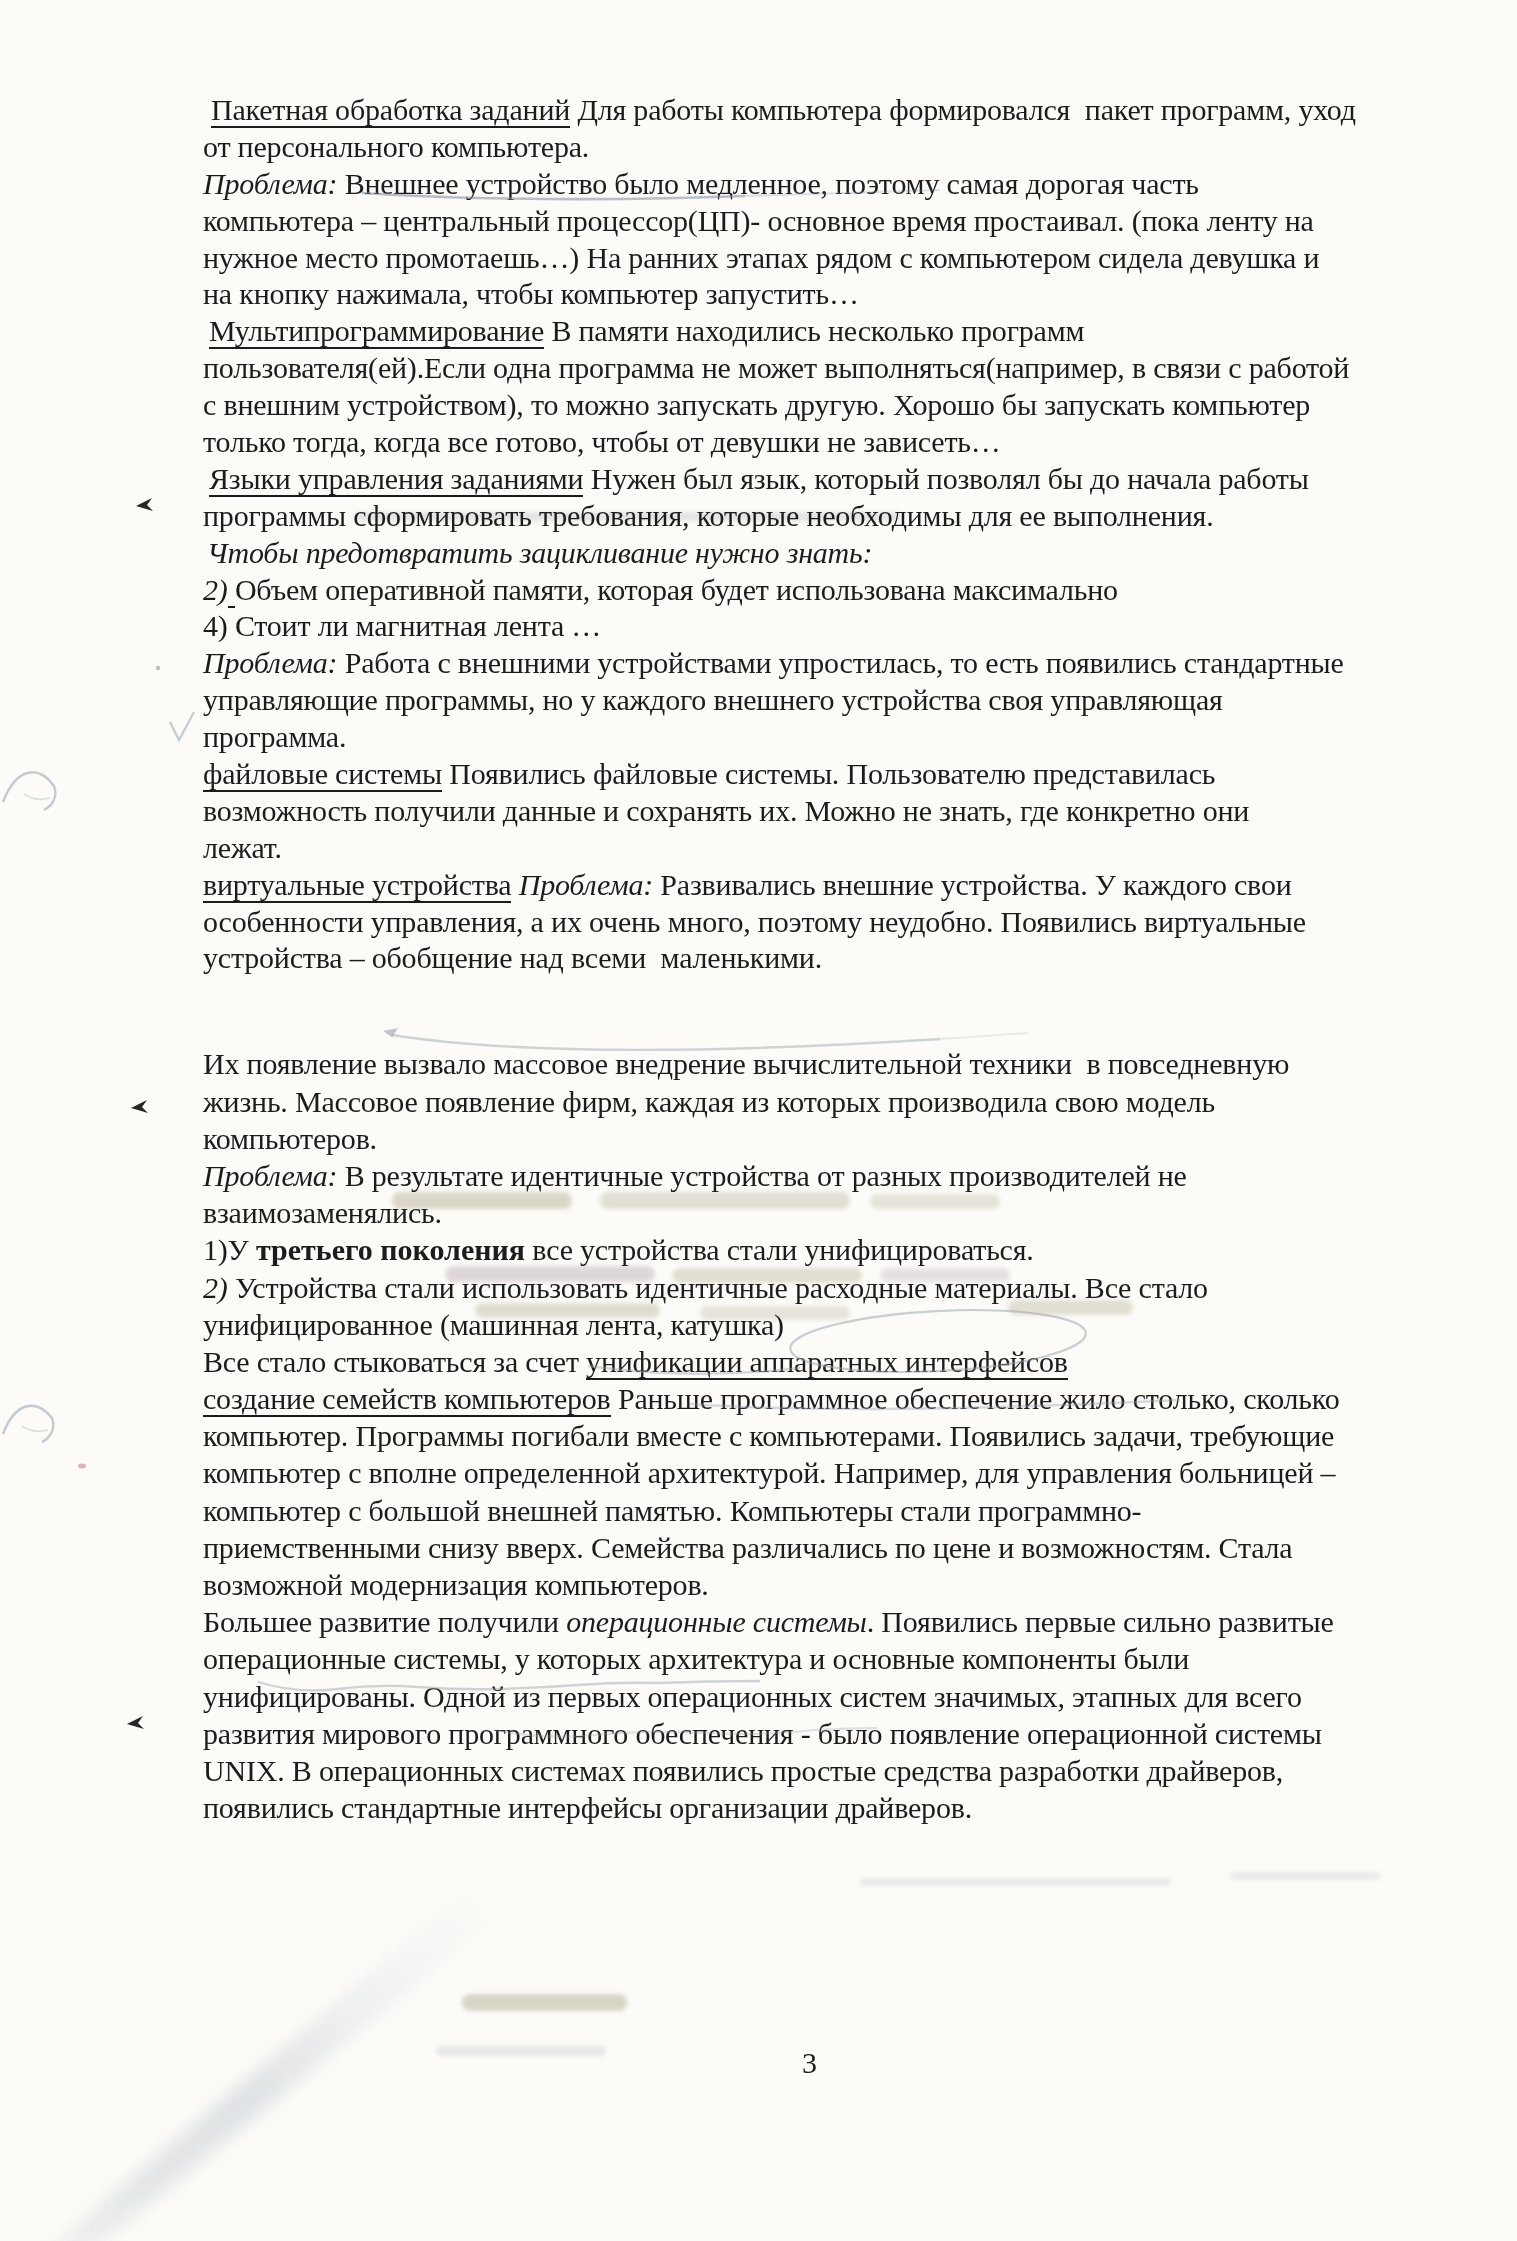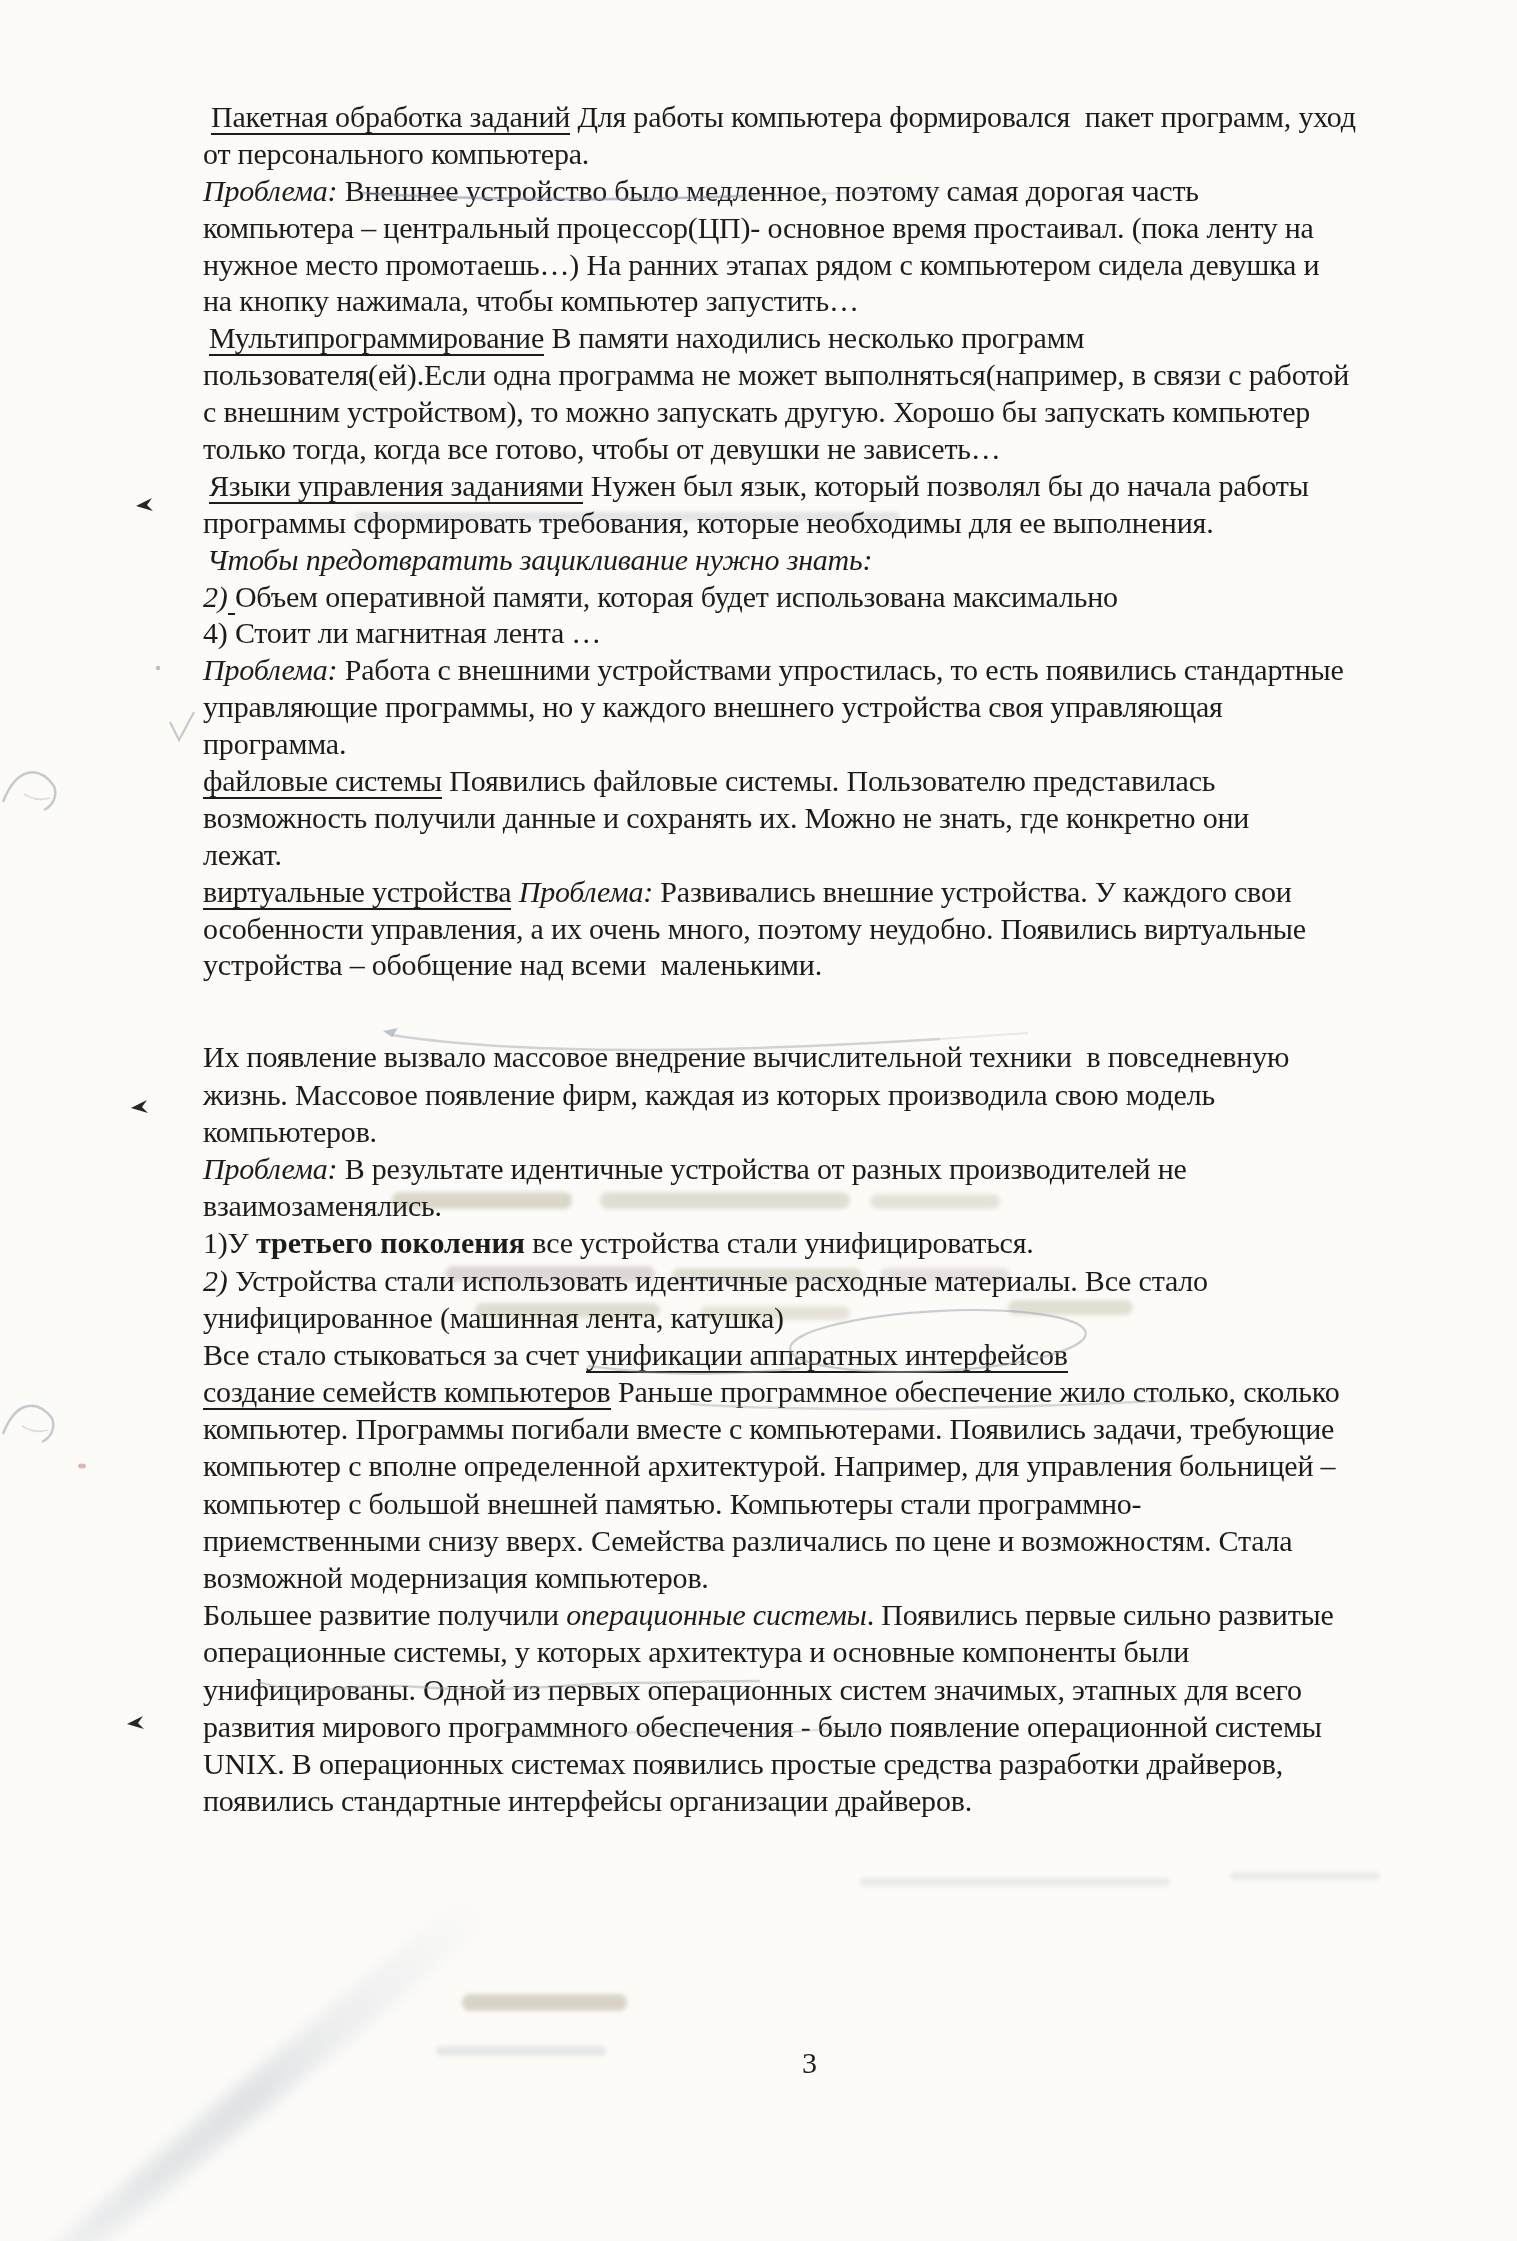--- a/index.html
+++ b/index.html
@@ -1,22 +1,22 @@
 <!DOCTYPE html>
 <html><head>
 <meta charset="utf-8">
 <style>
   html,body{margin:0;padding:0;background:#e8e8e8;}
   .page{position:relative;width:1517px;height:2241px;background:#fcfbf8;overflow:hidden;
         font-family:"Liberation Serif","DejaVu Serif",serif;color:#1c1c1c;}
-  .doc{position:absolute;left:203px;top:99px;width:1280px;font-size:30px;}
+  .doc{position:absolute;left:203px;top:92px;width:1280px;font-size:30px;}
   .block{display:block;}
   .b0 .line{line-height:36.9px;height:36.9px;}
   .b1 .line{line-height:37.2px;height:37.2px;}
-  .b1{margin-top:54px;}
+  .b1{margin-top:68px;}
   .line{white-space:pre;letter-spacing:-0.2px;}
   .line span{display:inline;}
   .u{border-bottom:2.6px solid #1c1c1c;}
   .i{font-style:italic;}
   .b{font-weight:bold;letter-spacing:0;}
   .footer{position:absolute;left:203px;top:2046px;width:1213px;text-align:center;
           font-size:30px;color:#1c1c1c;}
   
   .ghost{position:absolute;border-radius:8px;filter:blur(2.2px);}
   .g-olive{background:#a59e7f;}

